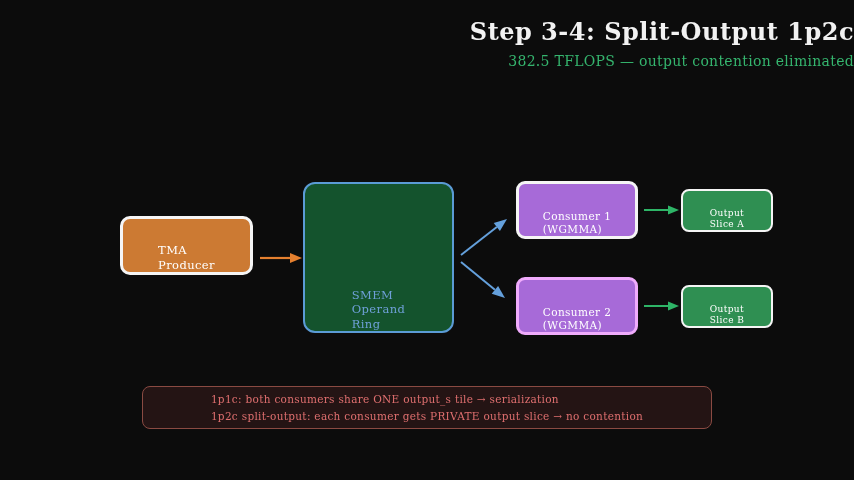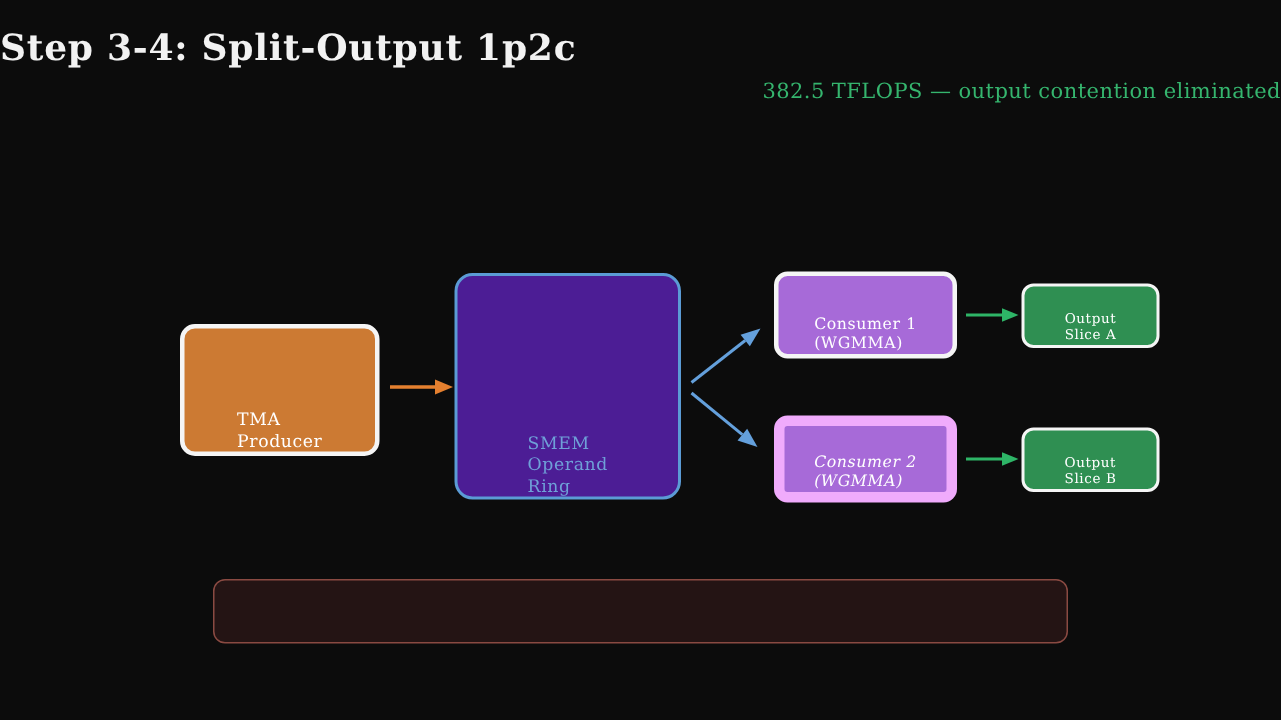--- a/index.html
+++ b/index.html
@@ -13,21 +13,21 @@
     width: 854px;
     height: 480px;
     background: #0c0c0c;
     overflow: hidden;
   }
   .title {
     position: absolute;
     top: 17px;
     left: 0;
     width: 100%;
-    text-align: left;
+    text-align: right;
     color: #f2f2f2;
     font-size: 24px;
     font-weight: bold;
     letter-spacing: 0.5px;
   }
   .subtitle {
     position: absolute;
     top: 53px;
     left: 0;
     width: 100%;
@@ -43,51 +43,50 @@
     align-items: flex-end;
     justify-content: center;
   }
   .node .lbl {
     white-space: pre-line;
     text-align: left;
     letter-spacing: 0.4px;
     line-height: 1.25;
   }
   .node-tma {
-    left: 120px; top: 216px; width: 133px; height: 88px;
+    left: 120px; top: 216px; width: 133px; height: 59px;
     background: #cc7a33;
     border: 3px solid #f5f5f5;
     border-radius: 10px;
     color: #ffffff;
     font-size: 11.5px;
   }
   .node-smem {
     left: 303px; top: 182px; width: 151px; height: 151px;
-    background: #4c1d95;
+    background: #14532d;
     border: 2px solid #5b9bd5;
     border-radius: 12px;
     color: #6fa0d8;
     font-size: 11.5px;
   }
   .node-consumer1 {
     left: 516px; top: 181px; width: 122px; height: 58px;
     background: #a76ad8;
     border: 3px solid #f5f5f5;
     border-radius: 9px;
     color: #ffffff;
     font-size: 10.5px;
   }
   .node-consumer2 {
     left: 516px; top: 277px; width: 122px; height: 58px;
     background: #a76ad8;
-    border: 7px solid #f0abfc;
+    border: 3px solid #f0abfc;
     border-radius: 9px;
     color: #ffffff;
     font-size: 10.5px;
-    font-style: italic;
   }
   .node-outa {
     left: 681px; top: 189px; width: 92px; height: 43px;
     background: #2f8f52;
     border: 2.5px solid #f5f5f5;
     border-radius: 8px;
     color: #ffffff;
     font-size: 9px;
   }
   .node-outb {
@@ -186,16 +185,18 @@
 Slice A</span>
   </div>
 
   <div class="node node-outb">
     <span class="lbl">Output
 Slice B</span>
   </div>
 
   <div class="note">
     <div class="note-block">
+      <div>1p1c: both consumers share ONE output_s tile → serialization</div>
+      <div>1p2c split-output: each consumer gets PRIVATE output slice → no contention</div>
     </div>
   </div>
 
 </div>
 
 </body></html>

